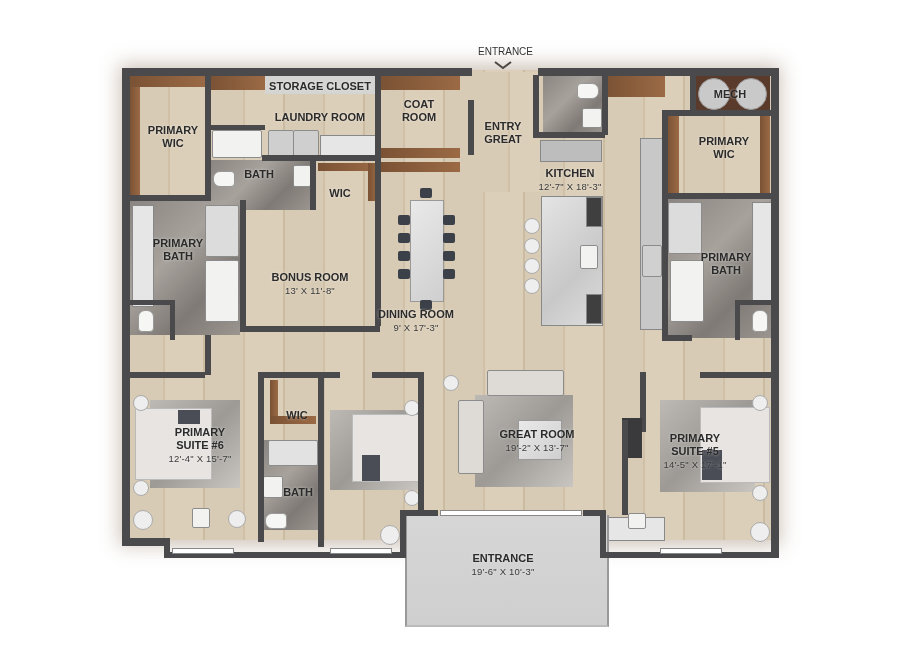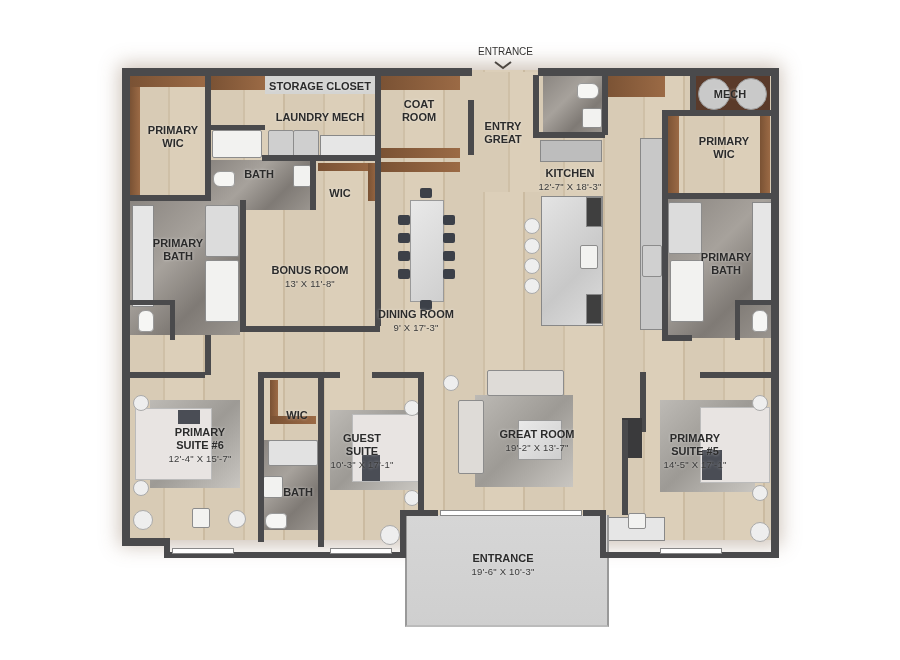--- a/index.html
+++ b/index.html
@@ -206,21 +206,21 @@
 
   <div class="window" style="left:172px;top:548px;width:60px;height:4px;"></div>
   <div class="window" style="left:330px;top:548px;width:60px;height:4px;"></div>
   <div class="window" style="left:440px;top:510px;width:140px;height:4px;"></div>
   <div class="window" style="left:660px;top:548px;width:60px;height:4px;"></div>
 
   <div class="label" style="left:320px;top:80px;">
     <span>STORAGE CLOSET</span>
   </div>
   <div class="label" style="left:320px;top:111px;">
-    <span>LAUNDRY MECH</span>
+    <span>LAUNDRY ROOM</span>
   </div>
   <div class="label" style="left:419px;top:98px;">
     <span>COAT</span><br>
     <span>ROOM</span>
   </div>
   <div class="label" style="left:503px;top:120px;">
     <span>ENTRY</span><br>
     <span>GREAT</span>
   </div>
   <div class="label" style="left:173px;top:124px;">
@@ -241,21 +241,21 @@
     <span>MECH</span>
   </div>
   <div class="label" style="left:724px;top:135px;">
     <span>PRIMARY</span><br>
     <span>WIC</span>
   </div>
   <div class="label" style="left:178px;top:237px;">
     <span>PRIMARY</span><br>
     <span>BATH</span>
   </div>
-  <div class="label" style="left:310px;top:264px;">
+  <div class="label" style="left:310px;top:271px;">
     <span>BONUS ROOM</span>
     <span class="dim">13' X 11'-8"</span>
   </div>
   <div class="label" style="left:416px;top:308px;">
     <span>DINING ROOM</span>
     <span class="dim">9' X 17'-3"</span>
   </div>
   <div class="label" style="left:726px;top:251px;">
     <span>PRIMARY</span><br>
     <span>BATH</span>
@@ -264,25 +264,20 @@
     <span>PRIMARY</span><br>
     <span>SUITE #6</span>
     <span class="dim">12'-4" X 15'-7"</span>
   </div>
   <div class="label" style="left:297px;top:409px;">
     <span>WIC</span>
   </div>
   <div class="label" style="left:298px;top:486px;">
     <span>BATH</span>
   </div>
-  <div class="label" style="left:362px;top:432px;">
-    <span>GUEST</span><br>
-    <span>SUITE</span>
-    <span class="dim">10'-3" X 17'-1"</span>
-  </div>
   <div class="label" style="left:537px;top:428px;">
     <span>GREAT ROOM</span>
     <span class="dim">19'-2" X 13'-7"</span>
   </div>
   <div class="label" style="left:695px;top:432px;">
     <span>PRIMARY</span><br>
     <span>SUITE #5</span>
     <span class="dim">14'-5" X 17'-1"</span>
   </div>
   <div class="label" style="left:503px;top:552px;">

